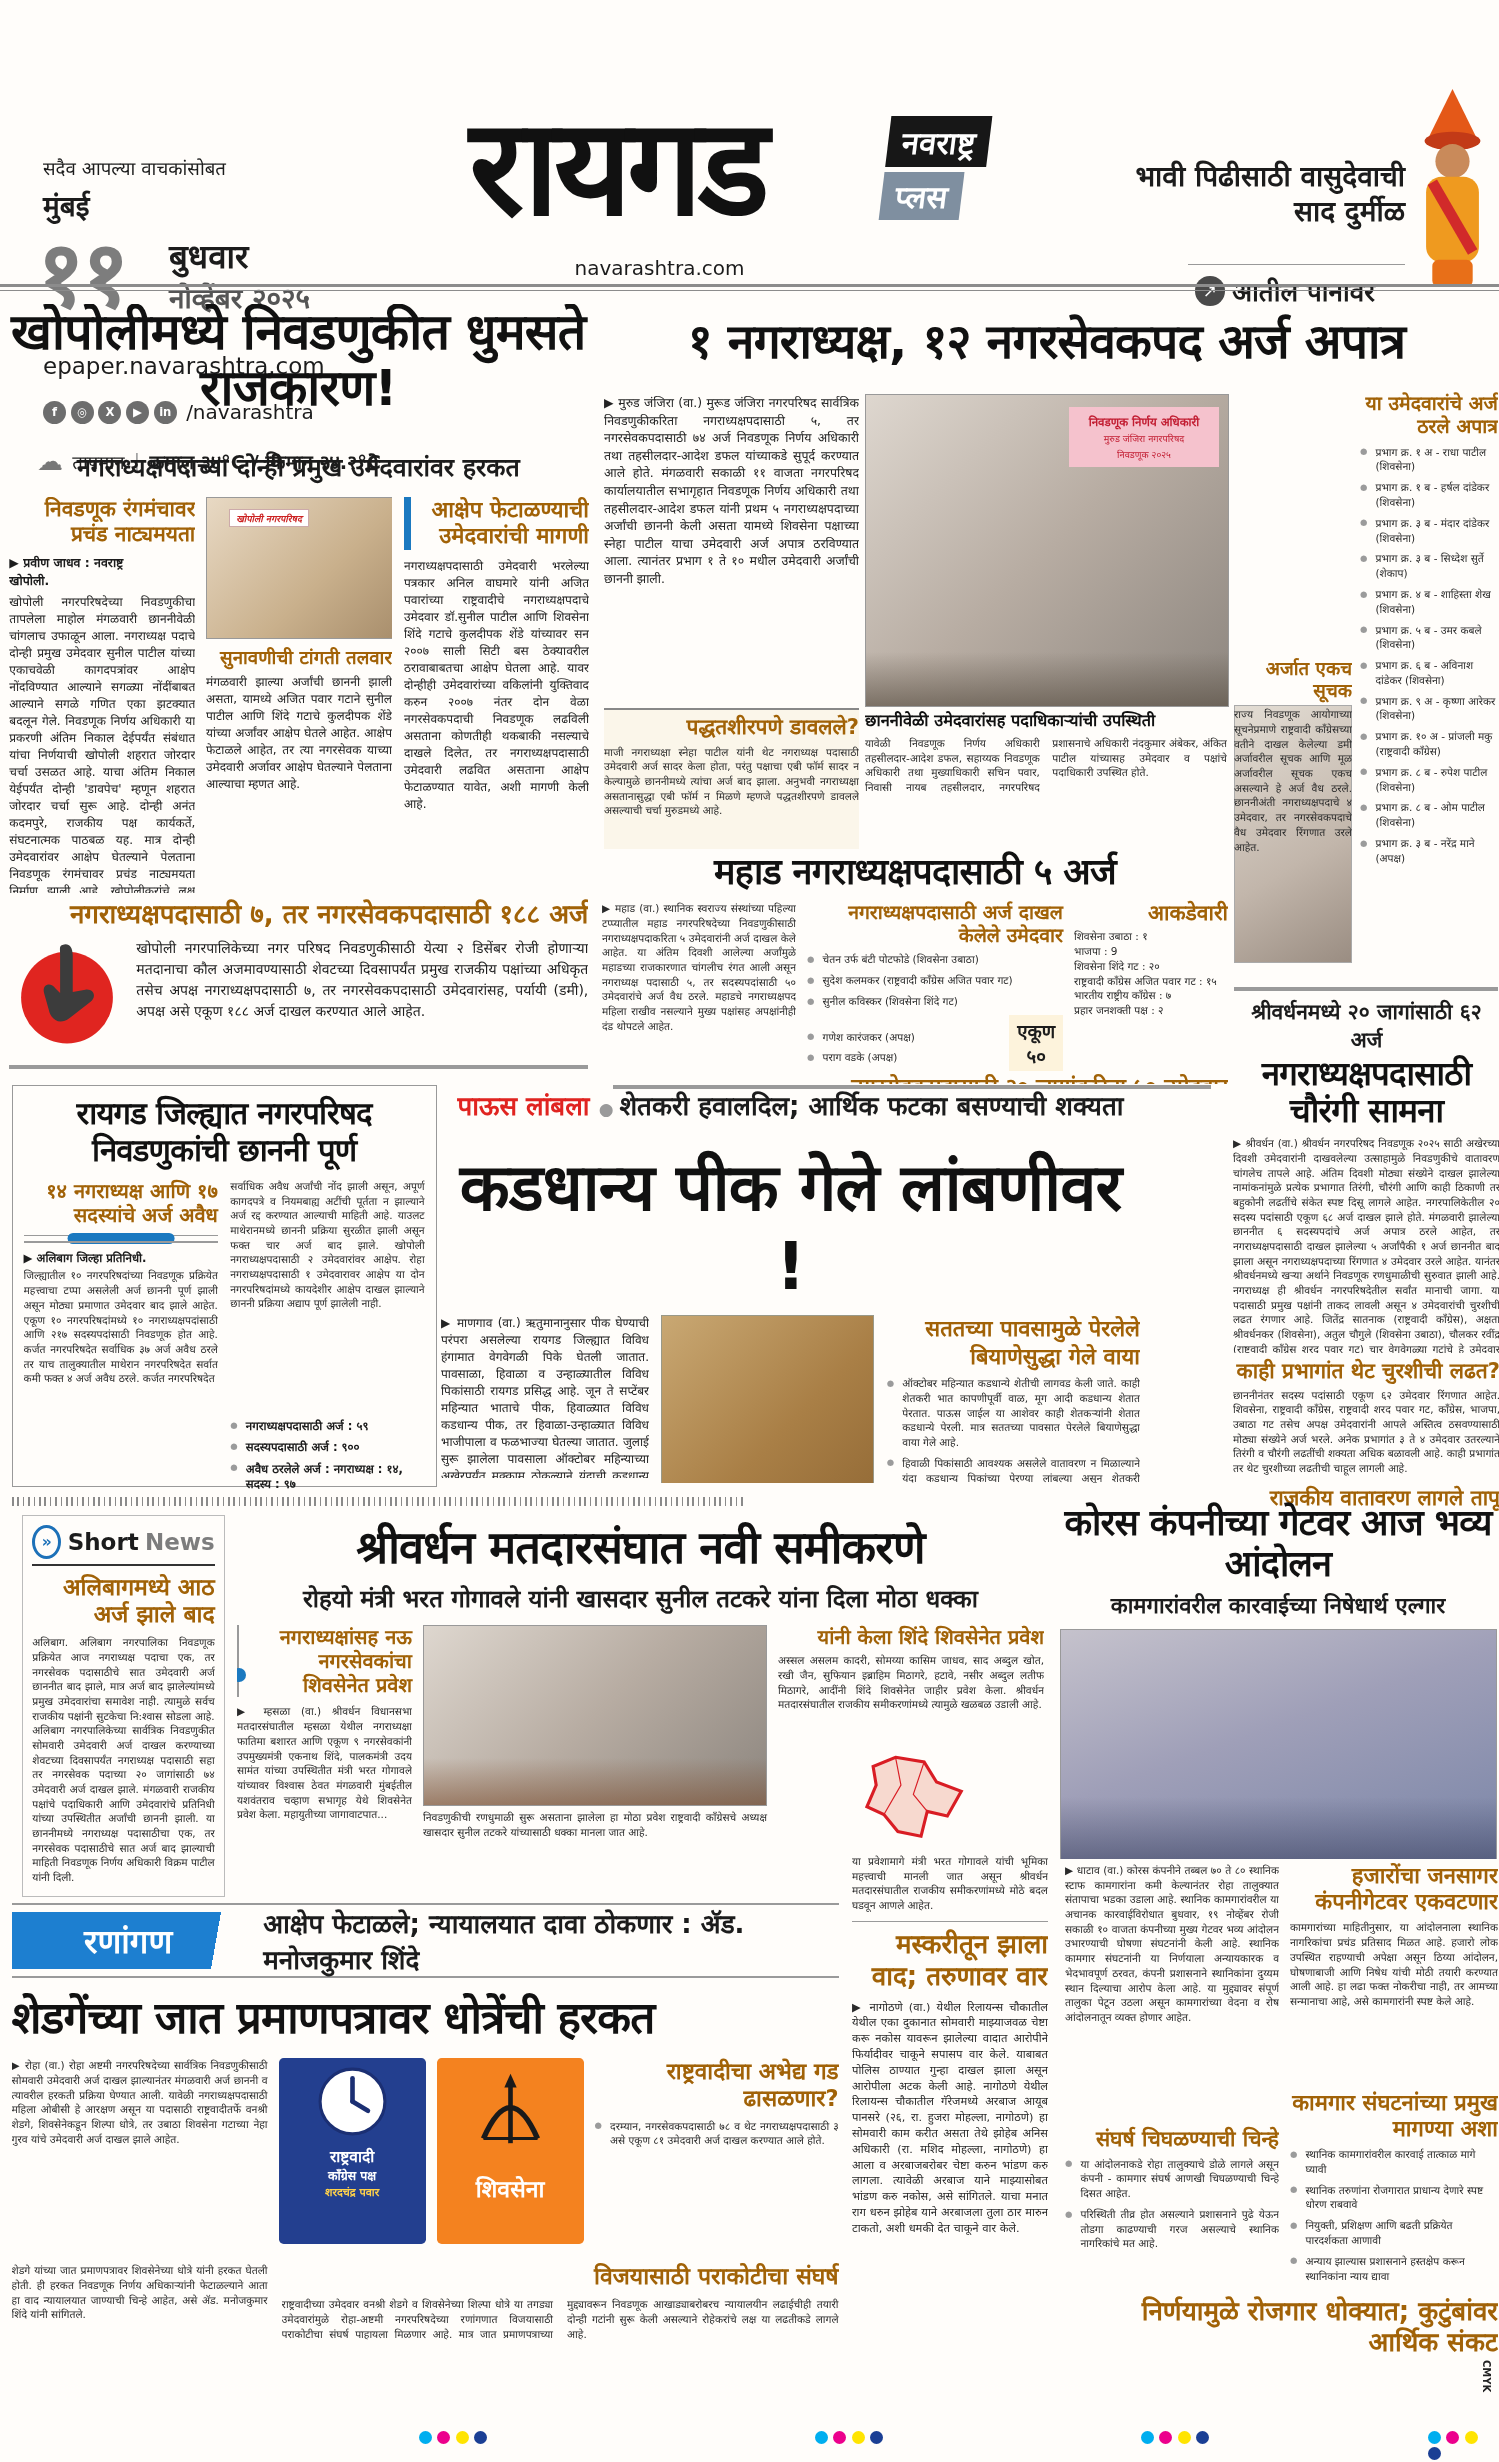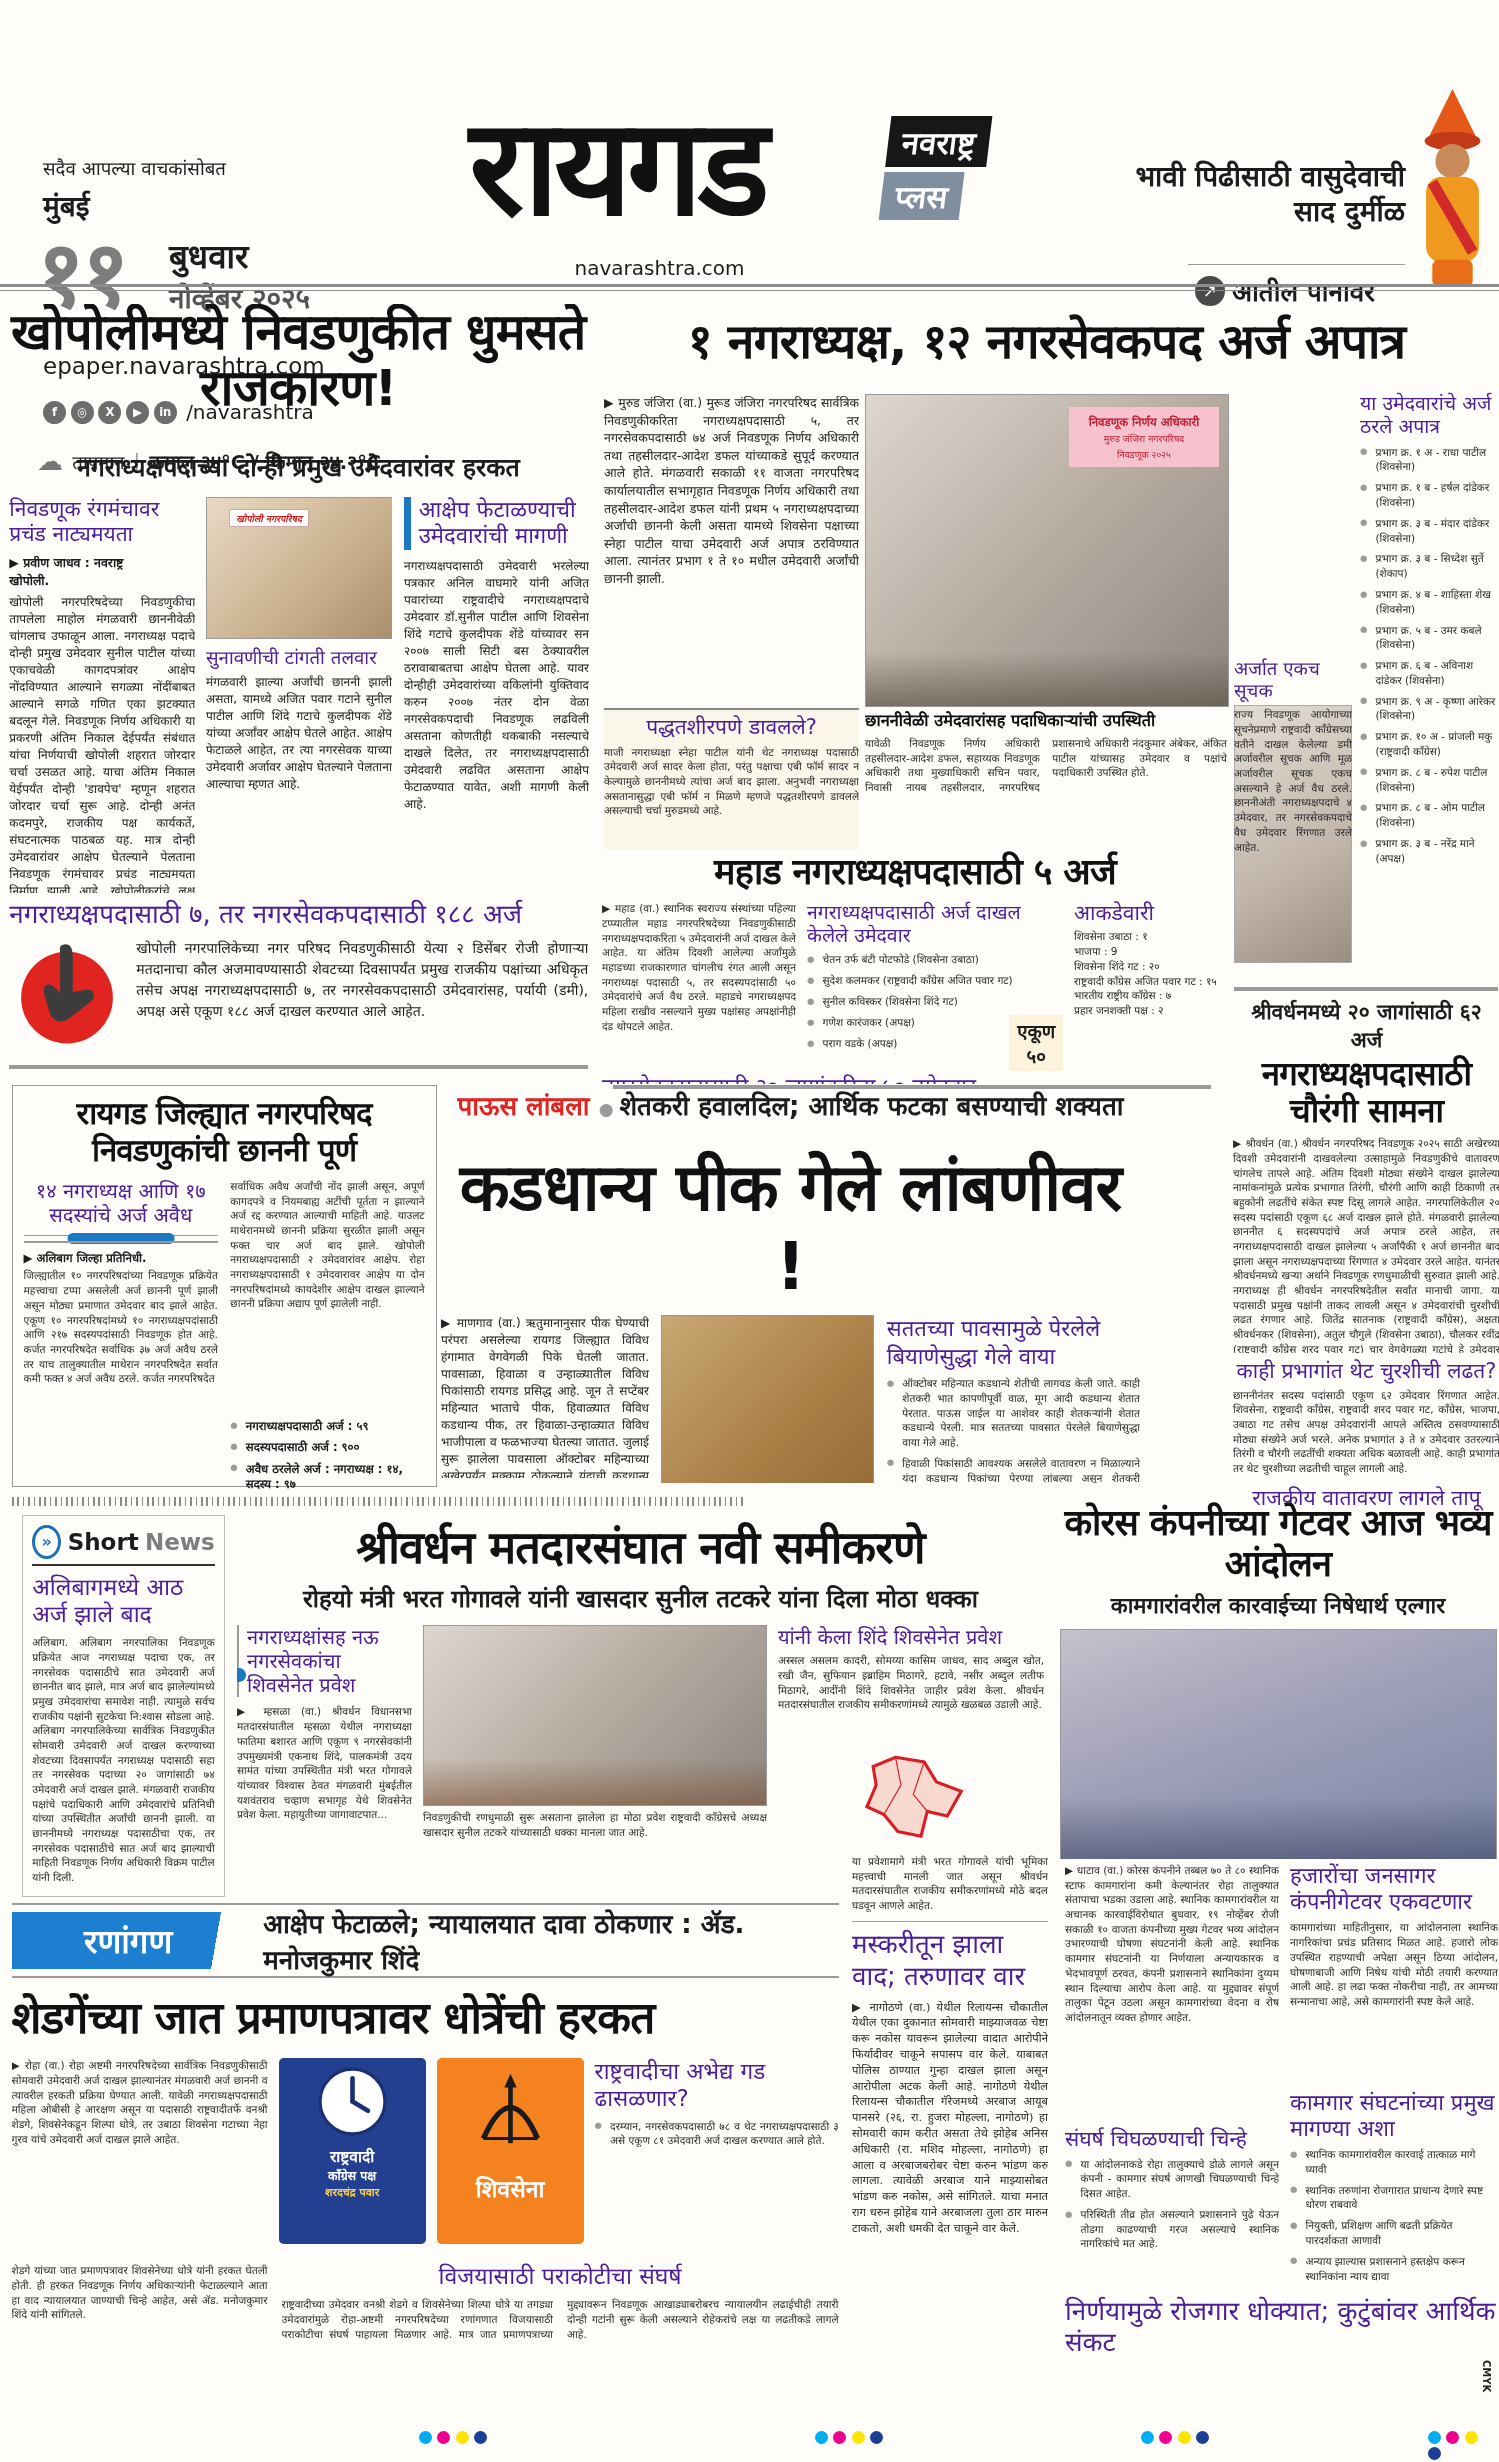--- a/index.html
+++ b/index.html
@@ -21,21 +21,21 @@
   .bullet::before{content:"●";position:absolute;left:0;top:1.6px;font-size:8.5px;color:#9b9b9b;}
   .headline{font-weight:700;letter-spacing:-0.8px;color:#111;}
   .kickbar{border-left:7px solid #1b79c0;padding-left:7.8px;}
   .photo{background:linear-gradient(135deg,#cfd4cc 0%,#aab3a8 55%,#8d998c 100%);position:relative;}
   .photo-warm{background:linear-gradient(135deg,#e8d9c4 0%,#c9b08c 60%,#a98f6d 100%);font-style:italic;}
   .photo-field{background:linear-gradient(135deg,#c9a873 0%,#a97f46 50%,#8a6230 100%);}
   .photo-room{background:linear-gradient(135deg,#ded7cf 0%,#b7aca2 50%,#8d867f 100%);}
   .photo-tarp{background:linear-gradient(160deg,#c5c2cc 0%,#9f9fb8 45%,#7b86a8 100%);}
   .photo-office{background:linear-gradient(150deg,#e3ddd4 0%,#c2b6ab 60%,#9a8d82 100%);}
   .cap-head{font-weight:700;font-size:16.3px;line-height:1.25;color:#111;}
-  .sub-head{font-weight:400;color:#4c1d95;line-height:1.2;}
+  .sub-head{font-weight:700;color:#a16207;line-height:1.2;text-align:right;}
   .box-rule{height:3.9px;background:linear-gradient(#9a9a9a,#9a9a9a);}
   .capsule{position:relative;height:11px;}
   .capsule::before,.capsule::after{content:"";position:absolute;left:0;right:0;height:1.6px;background:#9a9a9a;}
   .capsule::before{top:1.6px}.capsule::after{bottom:1.6px}
   .capsule .pill{position:absolute;left:50%;transform:translateX(-50%);top:0;width:55%;height:11px;border-radius:5.4px;background:#1b79c0;}
   .soc{display:inline-flex;width:23px;height:23px;border-radius:50%;background:#6d6d6d;color:#fff;
        align-items:center;justify-content:center;font-size:11.6px;font-weight:700;margin-right:4.7px;}
   .tick-strip{background:repeating-linear-gradient(90deg,#8a8a8a 0 1.6px,transparent 1.6px 5.4px);height:9.3px;}
   .dots span{display:inline-block;width:13px;height:13px;border-radius:50%;margin-right:5.4px;}
   .q{font-family:"DejaVu Serif",serif;font-size:54px;color:#8f8f8f;line-height:0.6;}
@@ -158,21 +158,21 @@
 
   <div class="abs clip" style="left:602px;top:846px;width:626px;height:238px;">
     <div class="headline c" style="font-size:36px;">महाड नगराध्यक्षपदासाठी ५ अर्ज</div>
     <div style="display:flex;gap:11px;margin-top:6.2px;">
       <div class="small-t j clip" style="flex:0 0 194px;height:140px;">▶ महाड (वा.) स्थानिक स्वराज्य संस्थांच्या पहिल्या टप्प्यातील महाड नगरपरिषदेच्या निवडणुकीसाठी नगराध्यक्षपदाकरिता ५ उमेदवारांनी अर्ज दाखल केले आहेत. या अंतिम दिवशी आलेल्या अर्जांमुळे महाडच्या राजकारणात चांगलीच रंगत आली असून नगराध्यक्ष पदासाठी ५, तर सदस्यपदांसाठी ५० उमेदवारांचे अर्ज वैध ठरले. महाडचे नगराध्यक्षपद महिला राखीव नसल्याने मुख्य पक्षांसह अपक्षांनीही दंड थोपटले आहेत.</div>
       <div style="flex:0 0 256px;">
         <div class="sub-head" style="font-size:19.4px;line-height:1.2;margin-bottom:4.7px;">नगराध्यक्षपदासाठी अर्ज दाखल केलेले उमेदवार</div>
         <div class="bullet small-t">चेतन उर्फ बंटी पोटफोडे (शिवसेना उबाठा)</div>
         <div class="bullet small-t">सुदेश कलमकर (राष्ट्रवादी काँग्रेस अजित पवार गट)</div>
         <div class="bullet small-t">सुनील कविस्कर (शिवसेना शिंदे गट)</div>
-        <div style="display:flex;gap:7.8px;">
+        <div style="display:flex;align-items:flex-end;gap:7.8px;">
           <div style="flex:1;">
             <div class="bullet small-t">गणेश कारंजकर (अपक्ष)</div>
             <div class="bullet small-t">पराग वडके (अपक्ष)</div>
           </div>
           <div style="background:#fdf3dc;padding:3.1px 7.8px;text-align:center;">
             <div class="b" style="font-size:18.6px;">एकूण</div>
             <div class="b" style="font-size:18.6px;">५०</div>
           </div>
         </div>
       </div>

